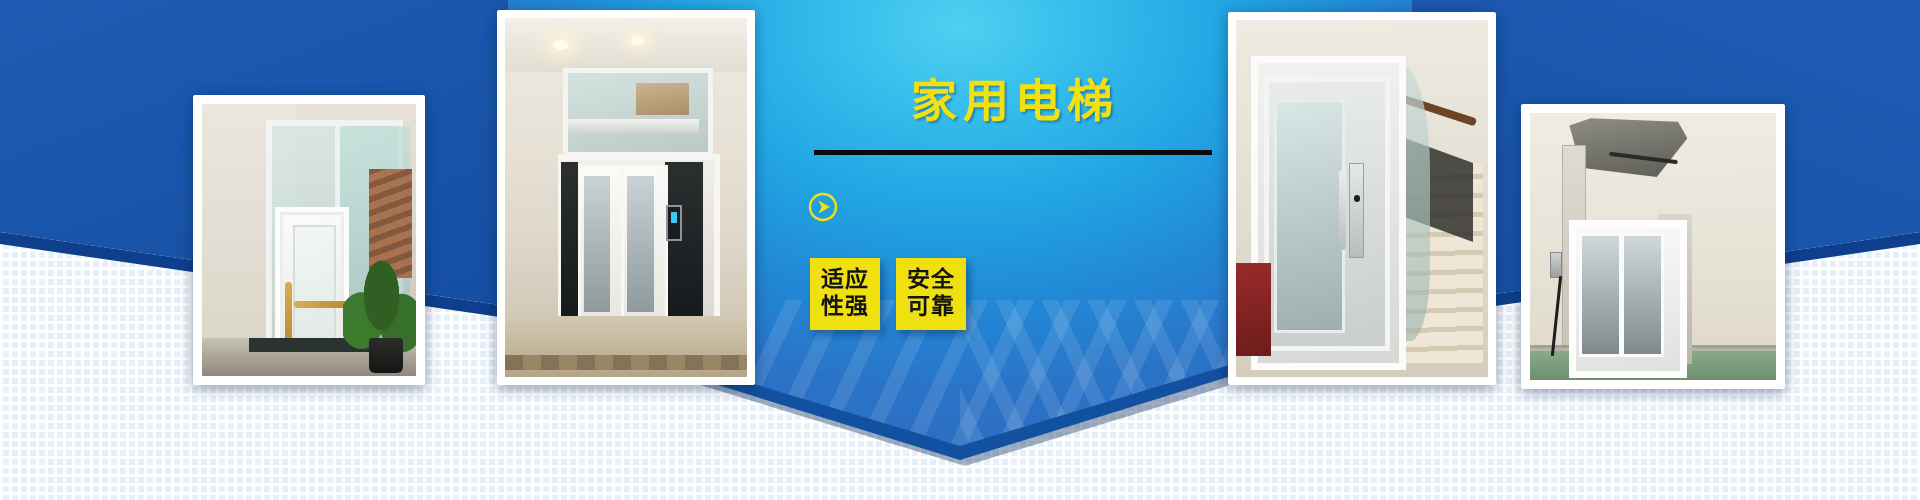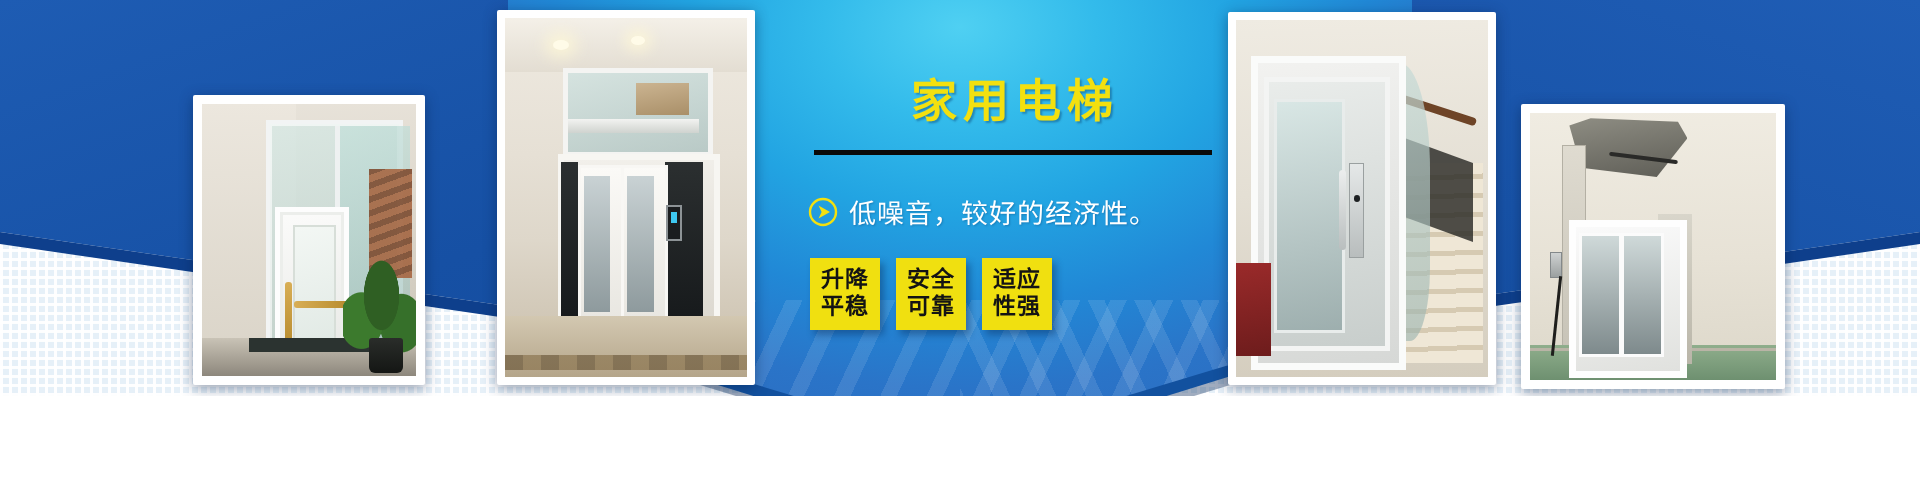--- a/index.html
+++ b/index.html
@@ -9,21 +9,21 @@
     background: #ffffff;
   }
   body {
     font-family: "Liberation Sans", "DejaVu Sans", sans-serif;
   }
 
   
   #banner {
     position: relative;
     width: 1920px;
-    height: 396px;
+    height: 500px;
     overflow: hidden;
     background: #e9f2f9;
   }
 
   
   .texture-base {
     position: absolute;
     inset: 0;
     background-color: #e6f0f8;
     background-image:
@@ -357,32 +357,27 @@
 
     <div class="title">家用电梯</div>
 
     <div class="rule"></div>
 
     <div class="tagline-row">
       <svg class="arrow-icon" width="30" height="30" viewBox="0 0 30 30">
         <circle cx="15" cy="15" r="13" fill="none" stroke="#f3e00f" stroke-width="2.4"></circle>
         <path d="M10.5 8.6 L22 15 L10.5 21.4 L13.6 15 Z" fill="#f3e00f"></path>
       </svg>
-      <span class="tagline">低噪音，较好的经济性。</span>
     </div>
 
     <div class="badges">
       <div class="badge">
-        <span>升降</span>
-        <span class="l2">平稳</span>
+        <span>适应</span>
+        <span class="l2">性强</span>
       </div>
       <div class="badge">
         <span>安全</span>
         <span class="l2">可靠</span>
       </div>
-      <div class="badge">
-        <span>适应</span>
-        <span class="l2">性强</span>
-      </div>
     </div>
 
   </div>
 </div>
 
 </body></html>

